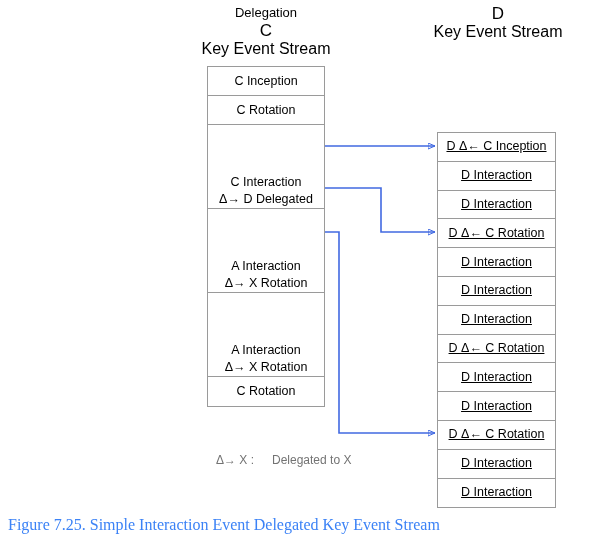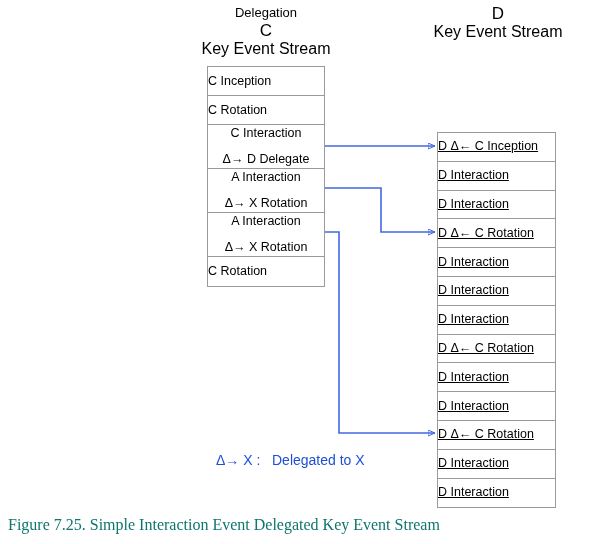--- a/index.html
+++ b/index.html
@@ -53,67 +53,68 @@
     left: 437px;
     top: 132px;
     width: 119px;
   }
 
   .stream-row {
     border-bottom: 1px solid #9a9a9a;
     box-sizing: border-box;
     display: flex;
     align-items: center;
+    justify-content: center;
     text-align: center;
     color: #000000;
     font-size: 12.5px;
     background: #ffffff;
   }
   .stream-row:last-child { border-bottom: none; }
 
   .stream-row.one-line  { height: 29px; }
-  .stream-row.two-line  { height: 44px; flex-direction: column; justify-content: space-between; }
+  .stream-row.two-line  { height: 44px; flex-direction: column; justify-content: flex-end; margin-top: 40px; }
   .stream-row .line { line-height: 17px; white-space: nowrap; }
 
   #delegate-stream .stream-row { height: 28.8px; text-decoration: underline; }
 
   
   #connectors {
     position: absolute;
     left: 0;
     top: 0;
     width: 604px;
     height: 544px;
     pointer-events: none;
   }
 
   
   #legend {
     position: absolute;
     left: 216px;
     top: 448px;
-    color: #1d4ed8;
-    font-size: 14px;
+    color: #737373;
+    font-size: 12px;
   }
   #legend .legend-row {
     display: flex;
     line-height: 24px;
     white-space: nowrap;
   }
   #legend .legend-sym { width: 56px; }
   #legend .legend-desc { }
 
   
   #caption {
     position: absolute;
     left: 8px;
     top: 516px;
     font-family: "Liberation Serif", serif;
     font-size: 16px;
-    color: #0f766e;
+    color: #3b82f6;
     white-space: nowrap;
   }
 </style>
 </head>
 <body>
 
 <div class="col-header" id="delegator-header">
   <div class="role">Delegation</div>
   <div class="letter">C</div>
   <div class="stream">Key Event Stream</div>
@@ -126,21 +127,21 @@
 
 <div class="stream-table" id="delegator-stream">
     <div class="stream-row one-line">
       <div class="line">C Inception</div>
     </div>
     <div class="stream-row one-line">
       <div class="line">C Rotation</div>
     </div>
     <div class="stream-row two-line">
       <div class="line">C Interaction</div>
-      <div class="line">Δ→ D Delegate</div>
+      <div class="line">Δ→ D Delegated</div>
     </div>
     <div class="stream-row two-line">
       <div class="line">A Interaction</div>
       <div class="line">Δ→ X Rotation</div>
     </div>
     <div class="stream-row two-line">
       <div class="line">A Interaction</div>
       <div class="line">Δ→ X Rotation</div>
     </div>
     <div class="stream-row one-line">

